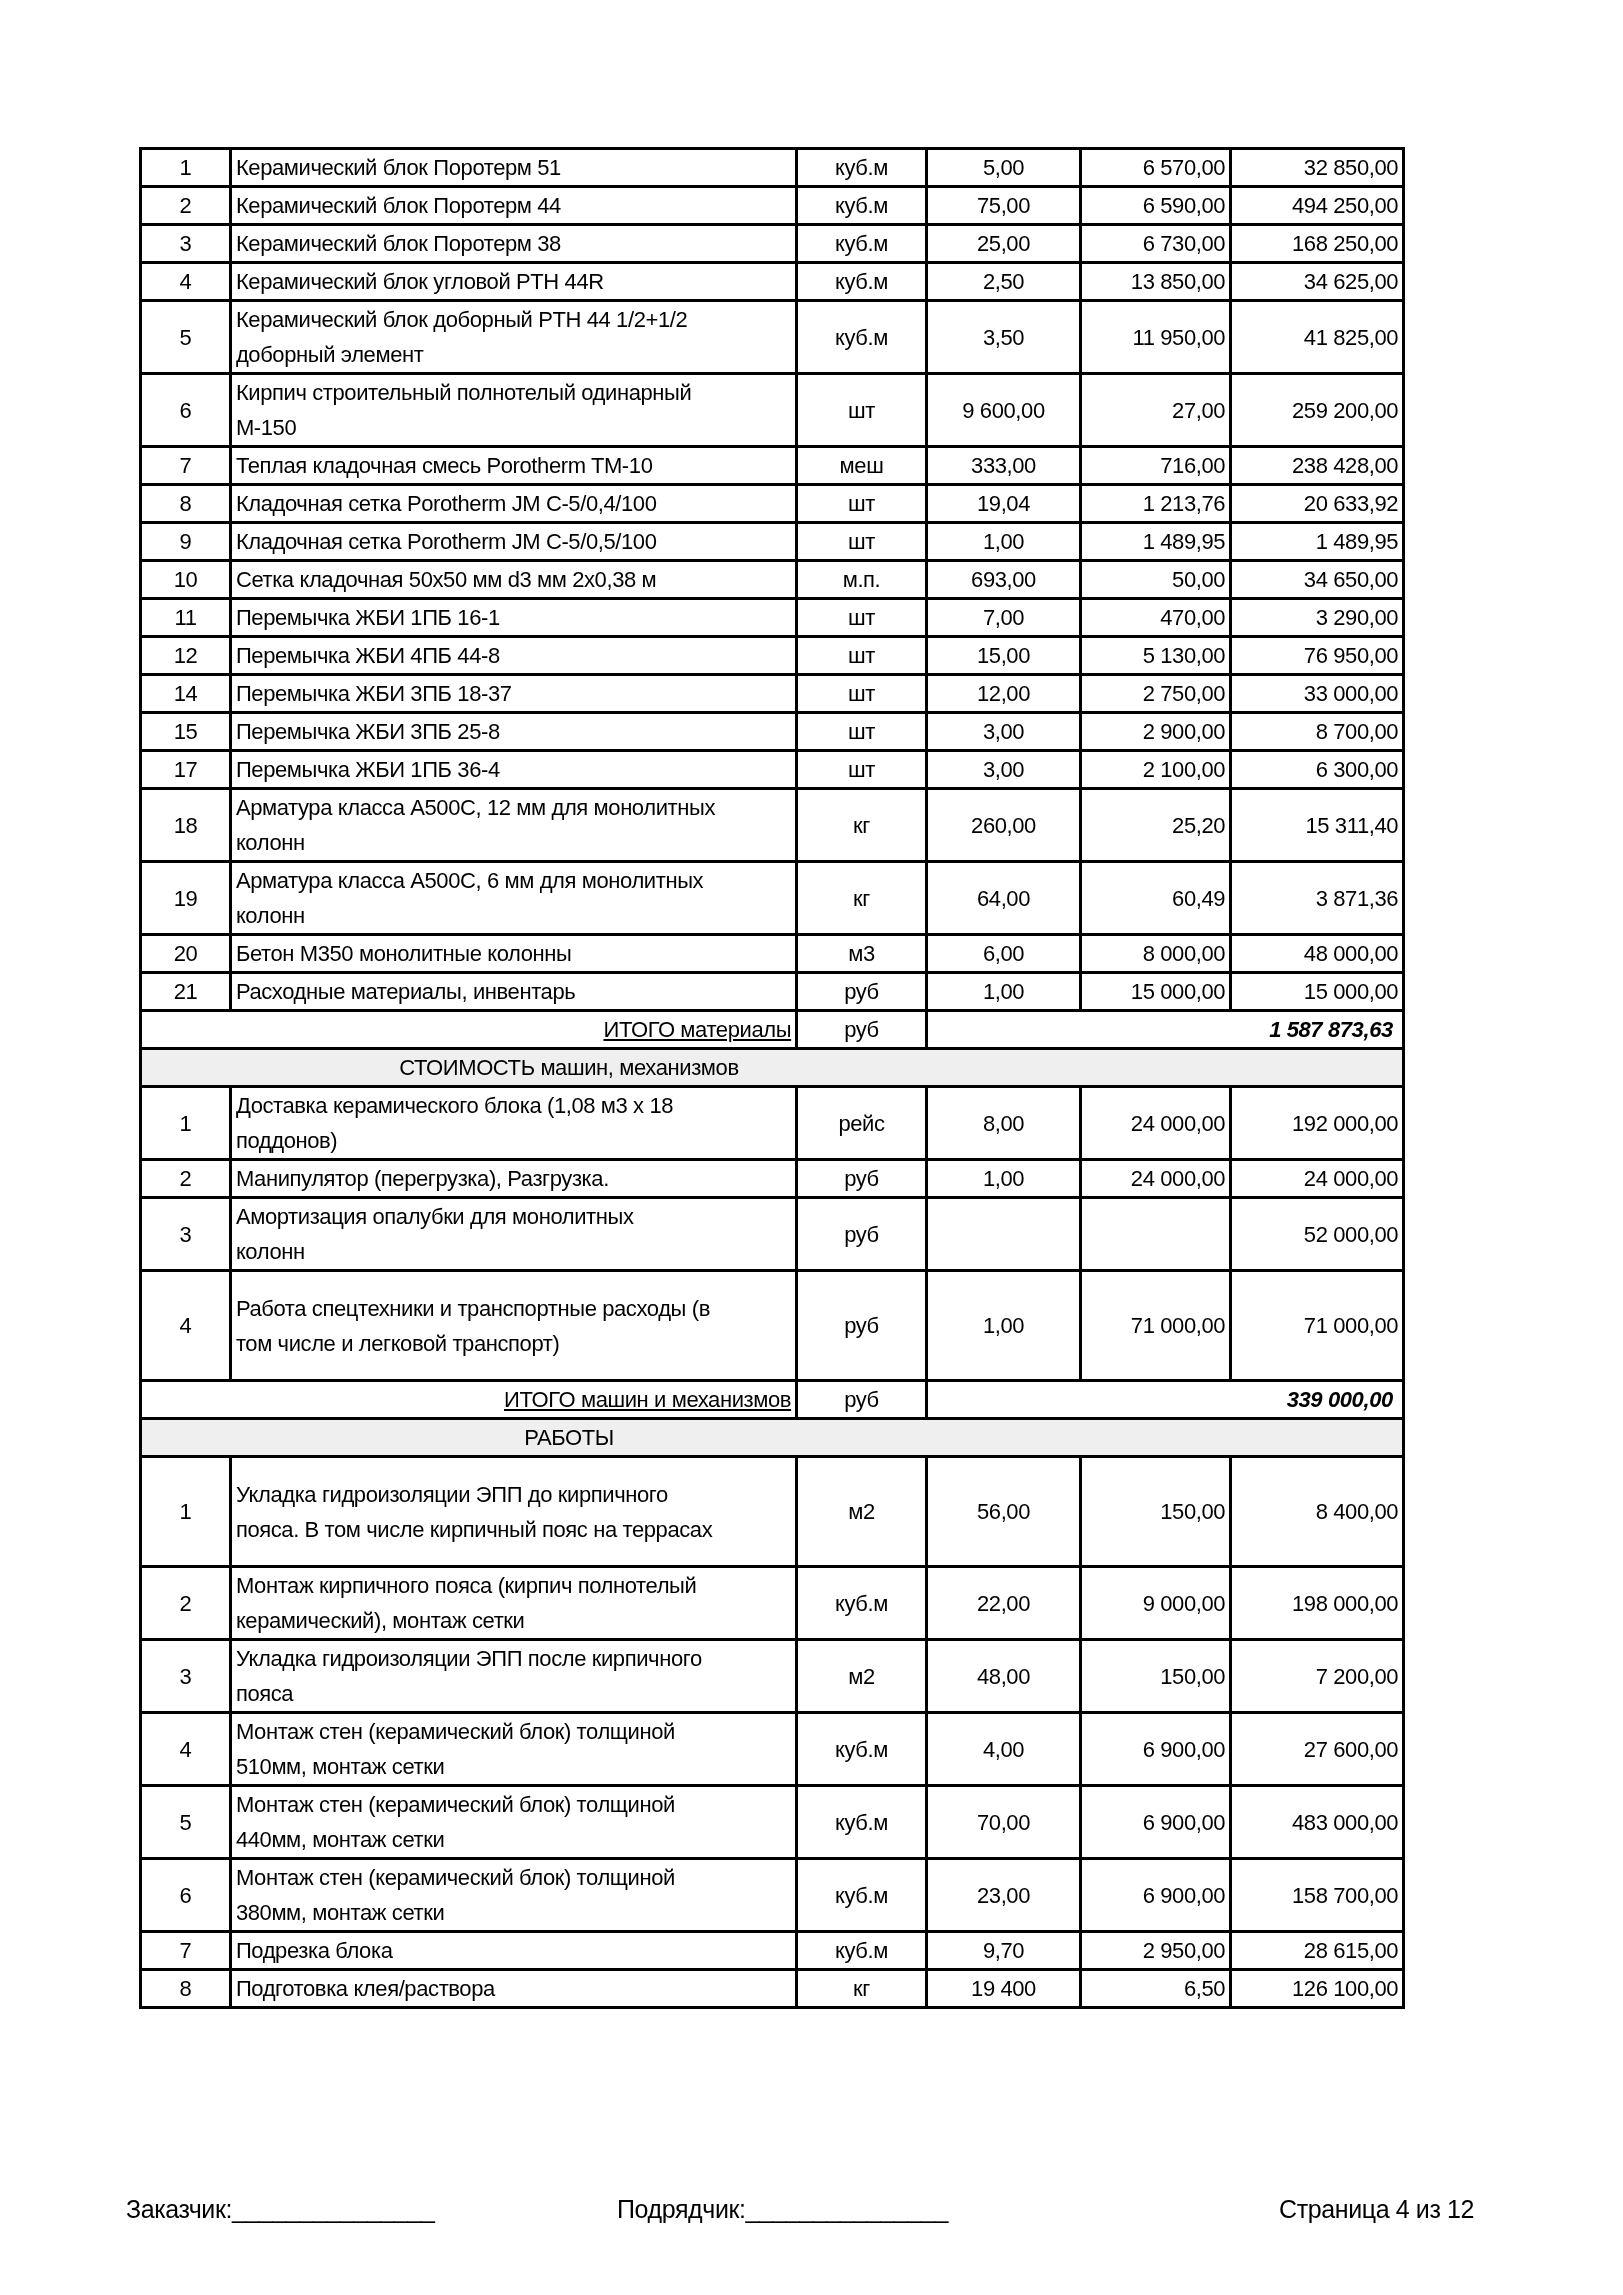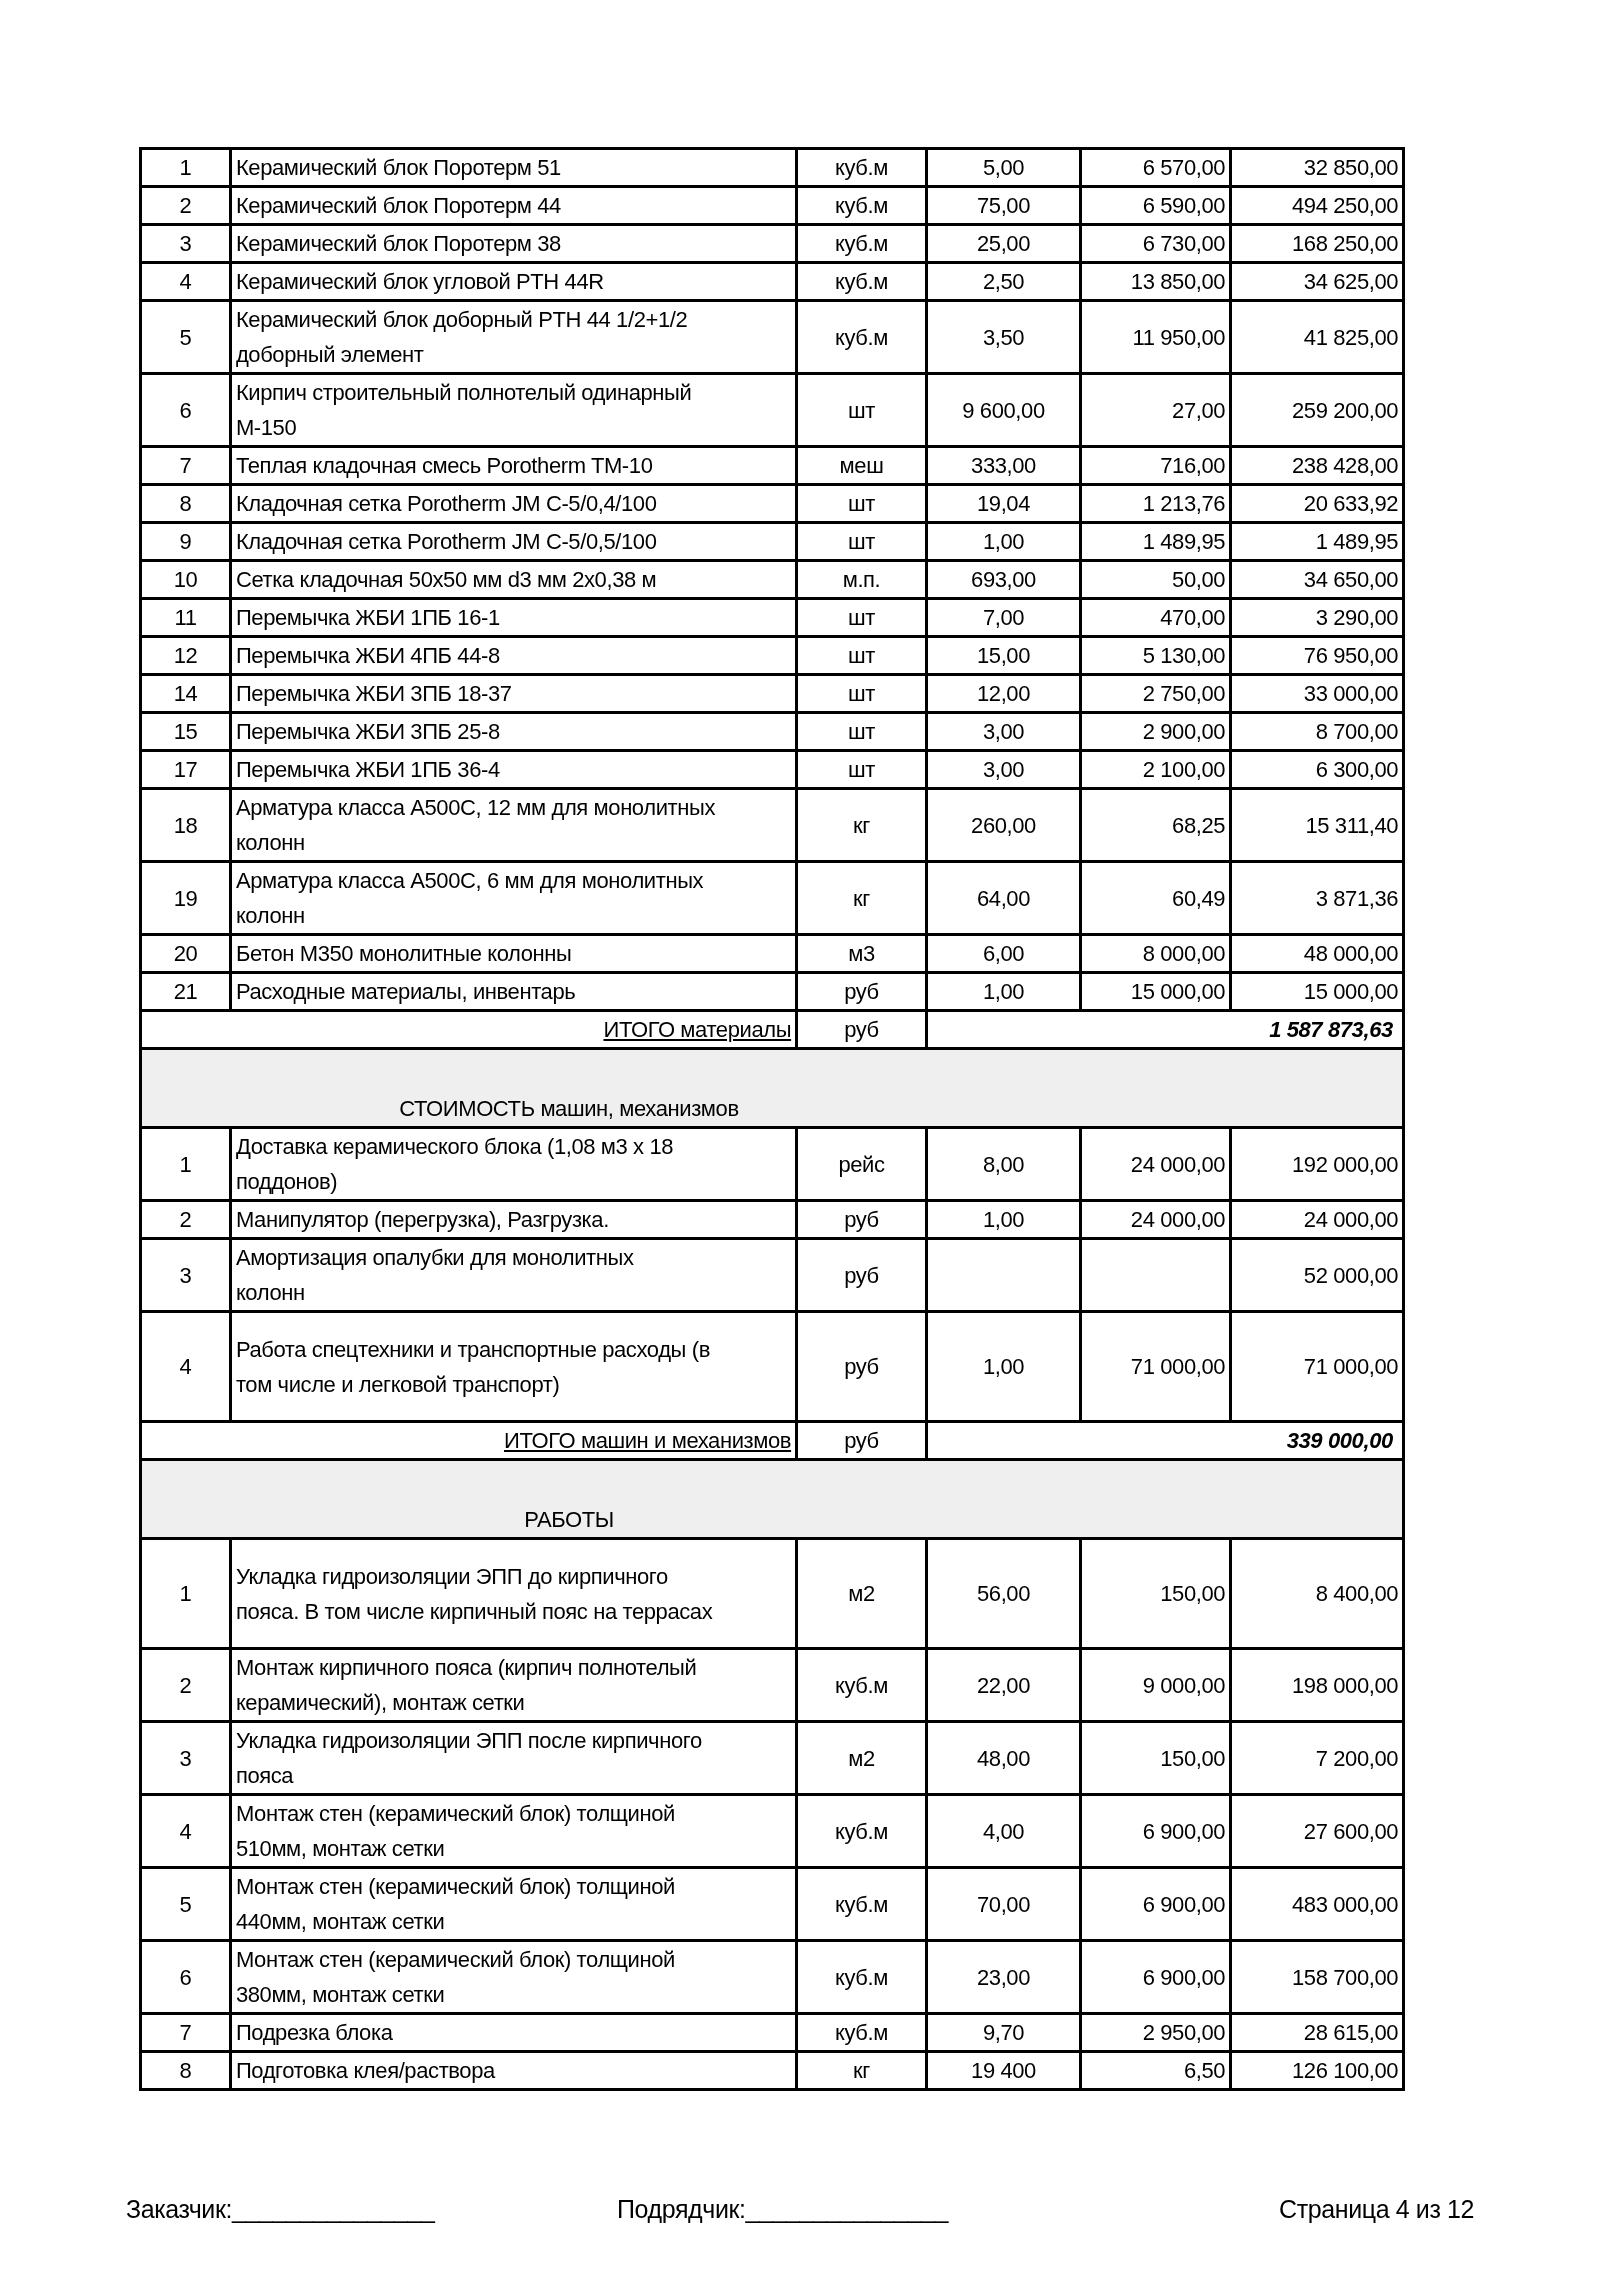--- a/index.html
+++ b/index.html
@@ -12,21 +12,21 @@
   #sheet tr.r2 td { height: 70px; }
   #sheet tr.r3 td { height: 107px; }
   .c-no { text-align: center; }
   .c-desc { text-align: left; white-space: pre-line; line-height: 35px; }
   .c-unit { text-align: center; }
   .c-qty { text-align: center; }
   .c-price, .c-sum { text-align: right; }
   .total-label { text-align: right; text-decoration: underline; }
   .total-value { text-align: right; font-weight: bold; font-style: italic; padding-right: 9.2px !important; margin-top: 6px; }
   tr.section td { background: #efefef; text-align: center; height: 31px; }
-  .section-label { display: inline-block; transform: translateX(-203px); margin-top: 41px; }
+  .section-label { display: inline-block; transform: translateX(-203px); }
   #footer { position: absolute; top: 2195px; left: 126px; width: 1263px; height: 39px; font-size: 25px; letter-spacing: -0.4px; }
   #footer .f { position: absolute; top: 0; white-space: nowrap; }
   #footer .f1 { left: 0; }
   #footer .f2 { left: 491px; }
   #footer .f3 { right: -85px; }
 </style>
 </head>
 <body>
 
 <table id="sheet">
@@ -160,21 +160,21 @@
         <td class="c-qty">3,00</td>
         <td class="c-price">2 100,00</td>
         <td class="c-sum">6 300,00</td>
       </tr>
       <tr class="r2">
         <td class="c-no">18</td>
         <td class="c-desc">Арматура класса А500С, 12 мм для монолитных
 колонн</td>
         <td class="c-unit">кг</td>
         <td class="c-qty">260,00</td>
-        <td class="c-price">68,25</td>
+        <td class="c-price">25,20</td>
         <td class="c-sum">15 311,40</td>
       </tr>
       <tr class="r2">
         <td class="c-no">19</td>
         <td class="c-desc">Арматура класса А500С, 6 мм для монолитных
 колонн</td>
         <td class="c-unit">кг</td>
         <td class="c-qty">64,00</td>
         <td class="c-price">60,49</td>
         <td class="c-sum">3 871,36</td>

